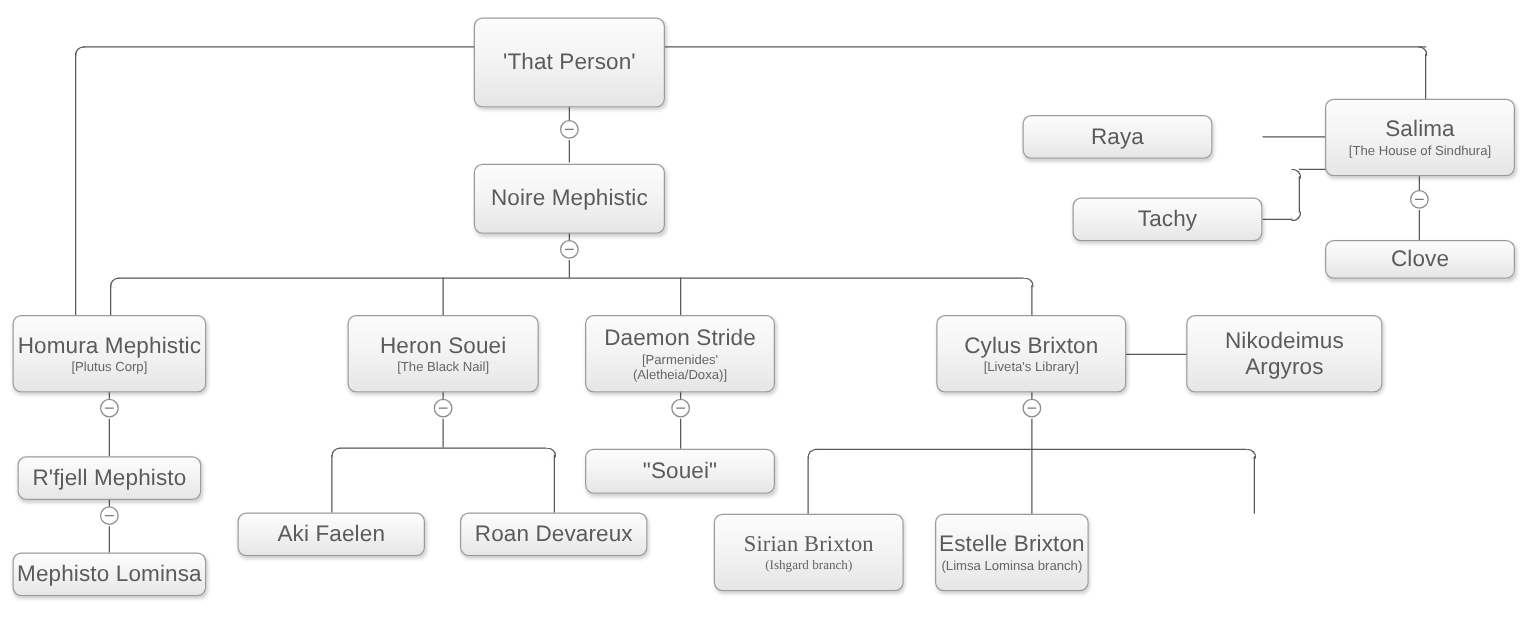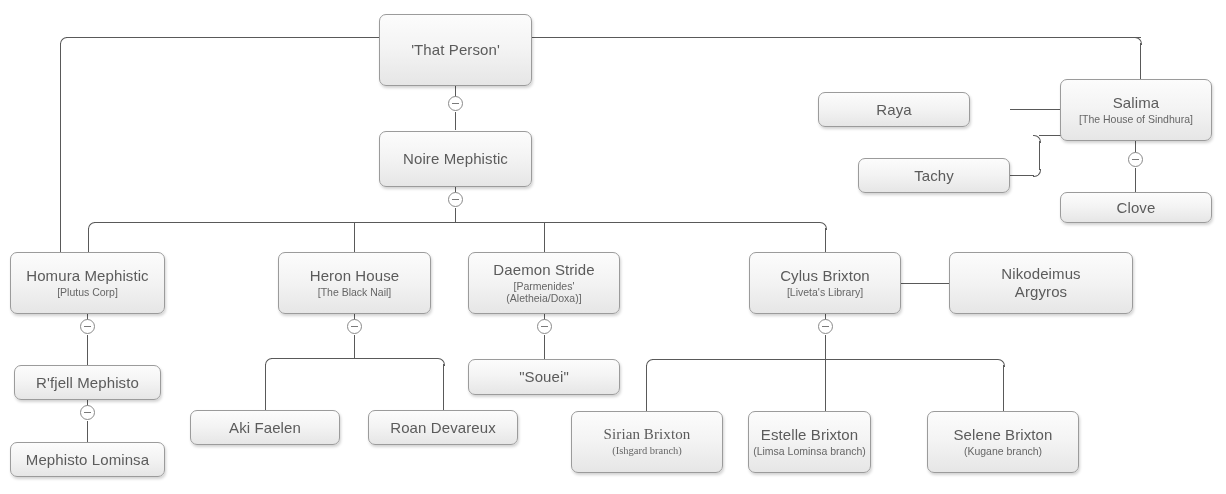--- a/index.html
+++ b/index.html
@@ -62,21 +62,21 @@
     display:flex;
     flex-direction:column;
     align-items:center;
     justify-content:center;
     text-align:center;
     z-index:3;
     padding:2px 6px;
   }
   .node .nm{
     color:#5b5b5b;
-    font-size:15px;
+    font-size:18px;
     line-height:1.18;
     letter-spacing:.1px;
     white-space:nowrap;
   }
   .node .sub{
     color:#666666;
     font-size:10.5px;
     line-height:1.18;
     margin-top:1px;
     white-space:nowrap;
@@ -171,21 +171,21 @@
 
   <div class="node" style="left:14px;top:365px;width:147px;height:35px;">
     <span class="nm">R'fjell Mephisto</span>
   </div>
 
   <div class="node" style="left:10px;top:442px;width:155px;height:35px;">
     <span class="nm">Mephisto Lominsa</span>
   </div>
 
   <div class="node" style="left:278px;top:252px;width:153px;height:62px;">
-    <span class="nm">Heron House</span>
+    <span class="nm">Heron Souei</span>
     <span class="sub">[The Black Nail]</span>
   </div>
 
   <div class="node" style="left:190px;top:410px;width:150px;height:35px;">
     <span class="nm">Aki Faelen</span>
   </div>
 
   <div class="node" style="left:368px;top:410px;width:150px;height:35px;text-align:center;">
     <span class="nm">Roan Devareux</span>
   </div>
@@ -198,39 +198,35 @@
 
   <div class="node" style="left:468px;top:359px;width:152px;height:36px;">
     <span class="nm">"Souei"</span>
   </div>
 
   <div class="node" style="left:749px;top:252px;width:152px;height:62px;">
     <span class="nm">Cylus Brixton</span>
     <span class="sub">[Liveta's Library]</span>
   </div>
 
-  <div class="node" style="left:949px;top:252px;width:184px;height:62px;">
+  <div class="node" style="left:949px;top:252px;width:157px;height:62px;">
     <span class="nm">Nikodeimus</span>
     <span class="nm">Argyros</span>
   </div>
 
   <div class="node" style="left:571px;top:411px;width:152px;height:62px;font-family:Liberation Serif, serif;">
     <span class="nm">Sirian Brixton</span>
     <span class="sub">(Ishgard branch)</span>
   </div>
 
   <div class="node" style="left:748px;top:411px;width:123px;height:62px;">
     <span class="nm">Estelle Brixton</span>
     <span class="sub">(Limsa Lominsa branch)</span>
   </div>
 
-  <div class="node" style="left:927px;top:411px;width:152px;height:62px;">
-    <span class="nm">Selene Brixton</span>
-    <span class="sub">(Kugane branch)</span>
-  </div>
 
   <div class="node" style="left:818px;top:92px;width:152px;height:35px;">
     <span class="nm">Raya</span>
   </div>
 
   <div class="node" style="left:858px;top:158px;width:152px;height:35px;">
     <span class="nm">Tachy</span>
   </div>
 
   <div class="node" style="left:1060px;top:79px;width:152px;height:62px;">

